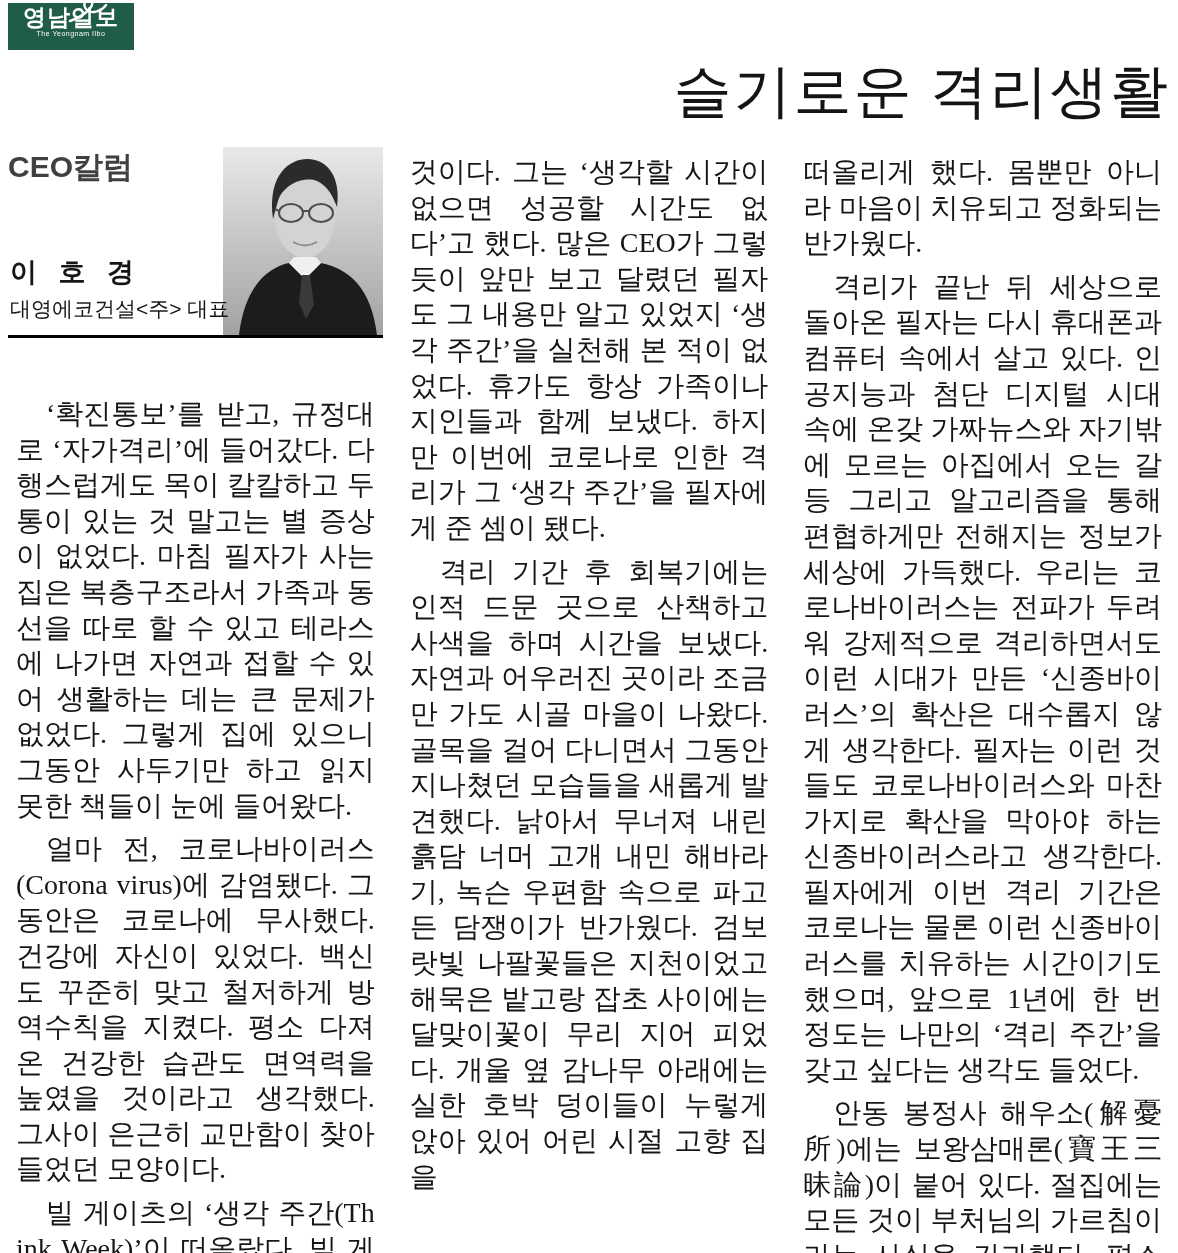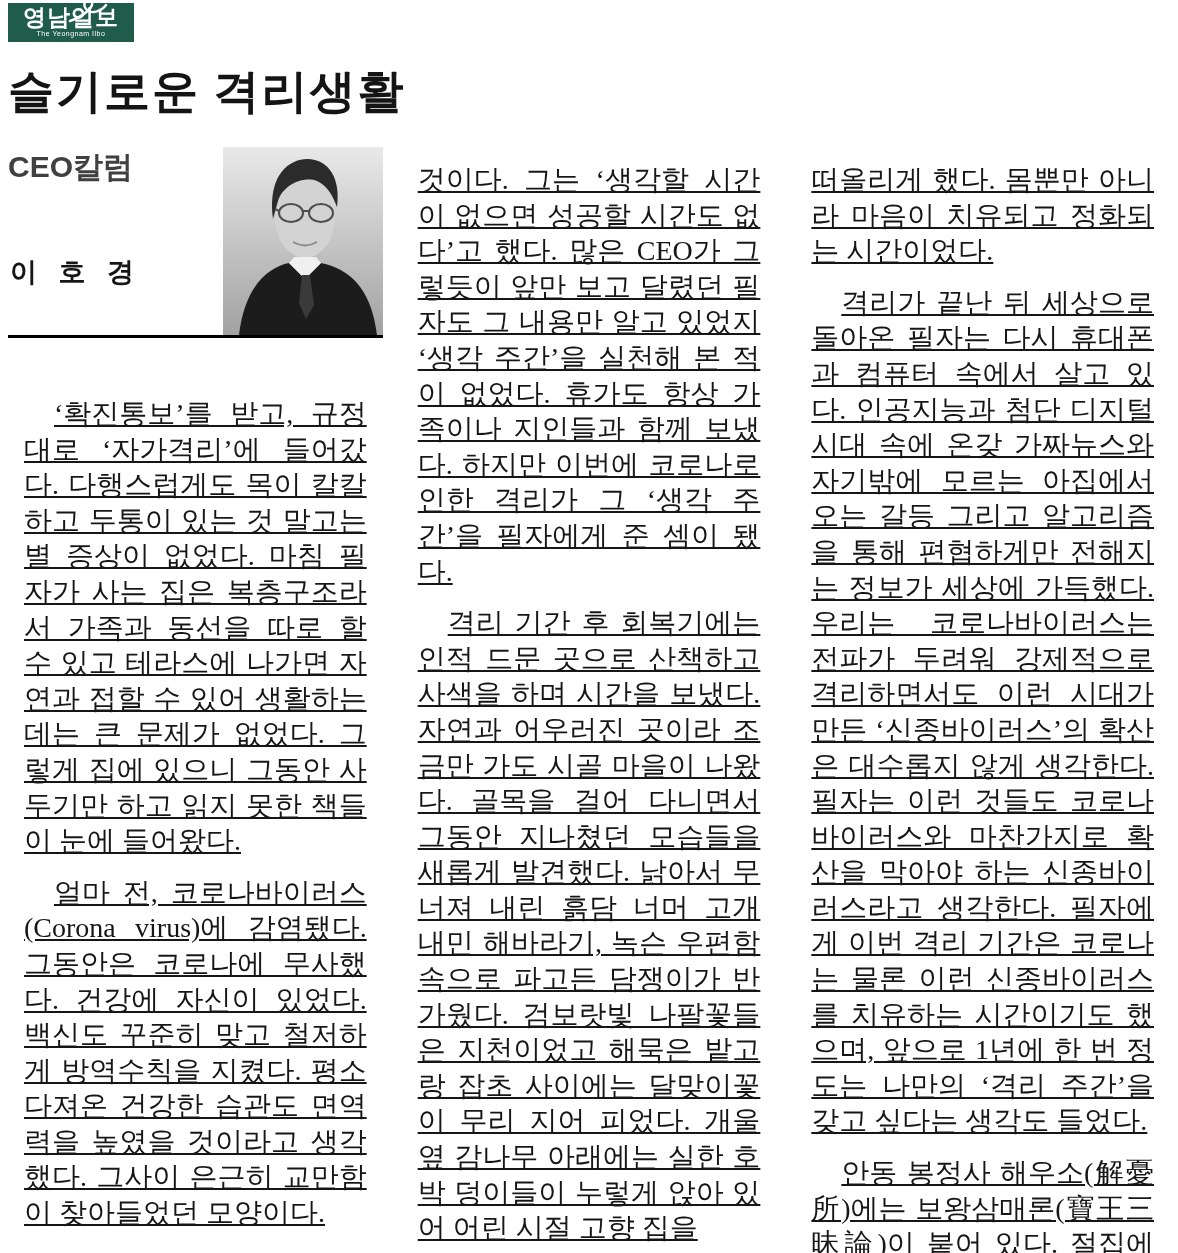--- a/index.html
+++ b/index.html
@@ -9,51 +9,51 @@
     background: #ffffff;
     color: #141414;
     font-family: "Liberation Serif", "DejaVu Serif", serif;
     overflow: hidden;
   }
   .page { padding: 0 8px; }
 
   
   .topbar { display: flex; justify-content: space-between; align-items: flex-start; height: 48px; }
   .logo {
-    position: relative; margin-top: 3px; width: 126px; height: 39px;
+    position: relative; margin-top: 3px; width: 126px; height: 47px;
     background: #1f5c4a; color: #fff; text-align: center;
     font-family: "Liberation Sans", "DejaVu Sans", sans-serif;
     padding-top: 2px;
   }
   .logo-kr { font-size: 23px; font-weight: 800; line-height: 25px; letter-spacing: 1px; }
   .logo-en { font-size: 7px; line-height: 8px; letter-spacing: .5px; }
   .swoosh { position: absolute; left: 60px; top: -6px; width: 40px; height: 26px; }
   .dateblock {
     text-align: right; padding-top: 2px;
     font-family: "Liberation Sans", "DejaVu Sans", sans-serif;
     font-size: 19px; line-height: 23px; color: #111;
   }
 
   
   .title {
-    text-align: left; font-weight: bold;
-    font-size: 46px; line-height: 74px;
+    text-align: right; font-weight: normal;
+    font-size: 58px; line-height: 74px;
     margin: 7px 0 17px 0; letter-spacing: 2px;
     font-family: "Liberation Serif", "DejaVu Serif", serif;
   }
 
   
   .content { display: flex; gap: 19px; }
   .col {
     flex: 1; min-width: 0;
     font-size: 28px; line-height: 35.6px;
     text-align: justify; color: #161616;
     word-break: break-all;
   }
-  .col p { margin: 16px; text-decoration: underline; }
+  .col p { margin: 8px; }
   .col p.ind { text-indent: 30px; }
 
   
   .head {
     position: relative; height: 192px;
     border-bottom: 3px solid #000;
     font-family: "Liberation Sans", "DejaVu Sans", sans-serif;
   }
   .label { color: #404040; font-size: 30px; font-weight: bold; line-height: 34px; padding-top: 4px; }
   .author-name { position: absolute; left: 2px; bottom: 44px; font-size: 27px; font-weight: bold; letter-spacing: 7px; }
@@ -99,33 +99,34 @@
             <ellipse cx="98" cy="66" rx="12" ry="9"></ellipse>
             <line x1="80" y1="64" x2="86" y2="64"></line>
             <line x1="52" y1="62" x2="56" y2="64"></line>
           </g>
           <path d="M70,95 q12,7 24,0" stroke="#8a8a8a" fill="none" stroke-width="2"></path>
           <path d="M16,188 C22,138 46,120 66,116 L82,132 L98,116 C126,122 148,140 154,188 Z" fill="#1c1c1c"></path>
           <path d="M66,116 L82,132 L98,116 L93,110 L71,110 Z" fill="#f0f0f0"></path>
           <path d="M79,128 L87,128 L91,158 L83,172 L76,156 Z" fill="#3a3a3a"></path>
         </svg>
         <div class="author-name">이 호 경</div>
+        <div class="author-affil">대영에코건설&lt;주&gt; 대표</div>
       </div>
       <div class="body1">
         <p class="ind">‘확진통보’를 받고, 규정대로 ‘자가격리’에 들어갔다. 다행스럽게도 목이 칼칼하고 두통이 있는 것 말고는 별 증상이 없었다. 마침 필자가 사는 집은 복층구조라서 가족과 동선을 따로 할 수 있고 테라스에 나가면 자연과 접할 수 있어 생활하는 데는 큰 문제가 없었다. 그렇게 집에 있으니 그동안 사두기만 하고 읽지 못한 책들이 눈에 들어왔다.</p>
         <p class="ind">얼마 전, 코로나바이러스(Corona virus)에 감염됐다. 그동안은 코로나에 무사했다. 건강에 자신이 있었다. 백신도 꾸준히 맞고 철저하게 방역수칙을 지켰다. 평소 다져온 건강한 습관도 면역력을 높였을 것이라고 생각했다. 그사이 은근히 교만함이 찾아들었던 모양이다.</p>
         <p class="ind">빌 게이츠의 ‘생각 주간(Think Week)’이 떠올랐다. 빌 게이츠는 1년에 두 번씩 1주일 동안 직원은 물론 가족 그리고 휴대폰과 PC 없이 오롯이 독서와 사색의 시간을 갖는 것으로 알려져 있다. 말하자면 스스로 ‘격리’한</p>
       </div>
     </div>
 
     <div class="col">
       <p>것이다. 그는 ‘생각할 시간이 없으면 성공할 시간도 없다’고 했다. 많은 CEO가 그렇듯이 앞만 보고 달렸던 필자도 그 내용만 알고 있었지 ‘생각 주간’을 실천해 본 적이 없었다. 휴가도 항상 가족이나 지인들과 함께 보냈다. 하지만 이번에 코로나로 인한 격리가 그 ‘생각 주간’을 필자에게 준 셈이 됐다.</p>
       <p class="ind">격리 기간 후 회복기에는 인적 드문 곳으로 산책하고 사색을 하며 시간을 보냈다. 자연과 어우러진 곳이라 조금만 가도 시골 마을이 나왔다. 골목을 걸어 다니면서 그동안 지나쳤던 모습들을 새롭게 발견했다. 낡아서 무너져 내린 흙담 너머 고개 내민 해바라기, 녹슨 우편함 속으로 파고든 담쟁이가 반가웠다. 검보랏빛 나팔꽃들은 지천이었고 해묵은 밭고랑 잡초 사이에는 달맞이꽃이 무리 지어 피었다. 개울 옆 감나무 아래에는 실한 호박 덩이들이 누렇게 앉아 있어 어린 시절 고향 집을</p>
     </div>
 
     <div class="col">
-      <p>떠올리게 했다. 몸뿐만 아니라 마음이 치유되고 정화되는 시간이었다.</p>
+      <p>떠올리게 했다. 몸뿐만 아니라 마음이 치유되고 정화되는 반가웠다.</p>
       <p class="ind">격리가 끝난 뒤 세상으로 돌아온 필자는 다시 휴대폰과 컴퓨터 속에서 살고 있다. 인공지능과 첨단 디지털 시대 속에 온갖 가짜뉴스와 자기밖에 모르는 아집에서 오는 갈등 그리고 알고리즘을 통해 편협하게만 전해지는 정보가 세상에 가득했다. 우리는 코로나바이러스는 전파가 두려워 강제적으로 격리하면서도 이런 시대가 만든 ‘신종바이러스’의 확산은 대수롭지 않게 생각한다. 필자는 이런 것들도 코로나바이러스와 마찬가지로 확산을 막아야 하는 신종바이러스라고 생각한다. 필자에게 이번 격리 기간은 코로나는 물론 이런 신종바이러스를 치유하는 시간이기도 했으며, 앞으로 1년에 한 번 정도는 나만의 ‘격리 주간’을 갖고 싶다는 생각도 들었다.</p>
       <p class="ind">안동 봉정사 해우소(解憂所)에는 보왕삼매론(寶王三昧論)이 붙어 있다. 절집에는 모든 것이 부처님의 가르침이라는 사실을 간과했다. 평소에는 지나쳤지만 이번엔 가슴에 와닿았다. ‘몸에 병이 없기를 바라지 마라/ 몸에 병이 없으면 탐욕이 생기기 쉽나니/ 병고로써 양약을 삼으라.’ 돌아보면 코로나를 양약으로 삼은, ‘슬기로운 격리생활’이었다.</p>
     </div>
 
   </div>
 </div>
 
 </body></html>

